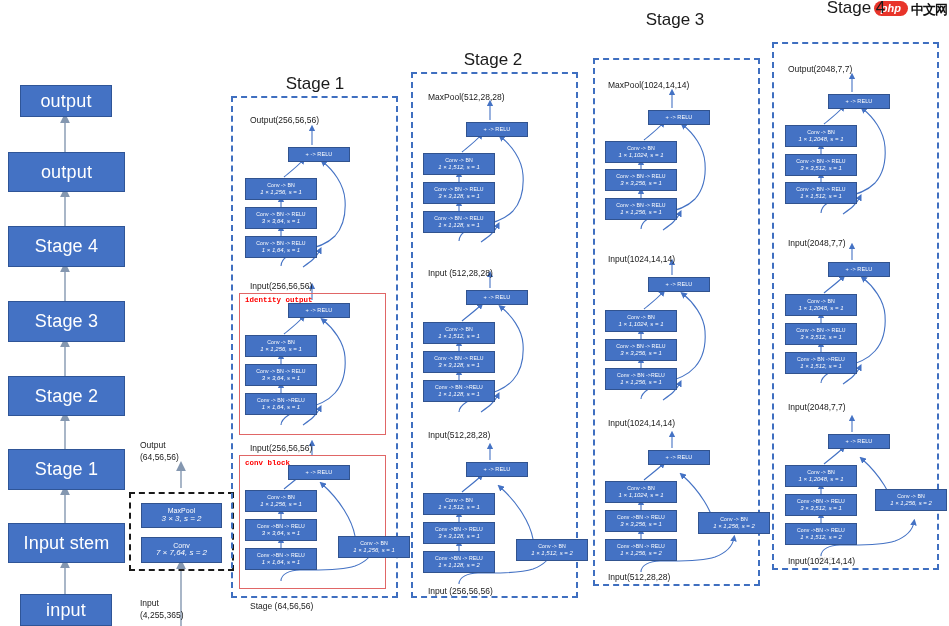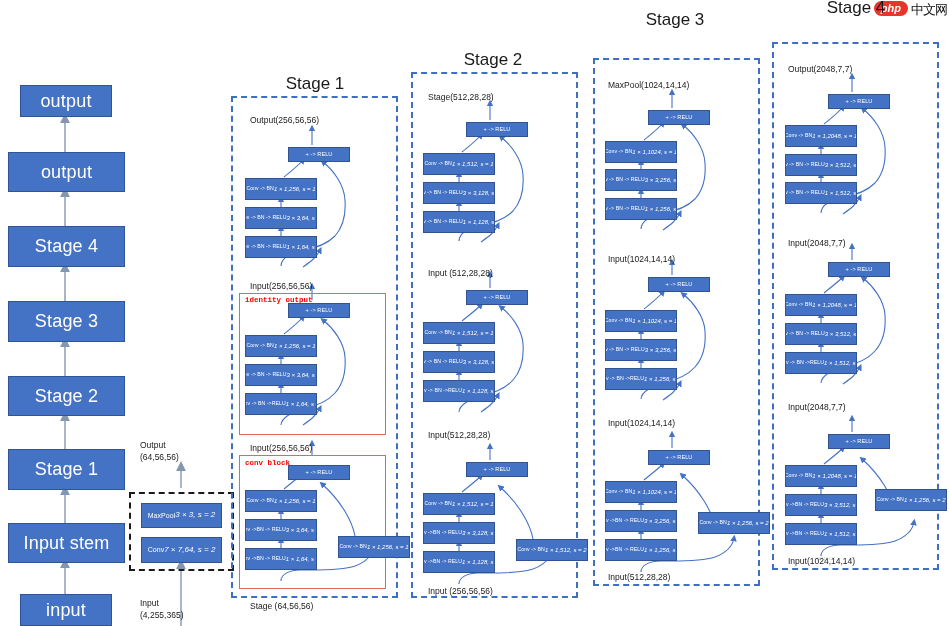--- a/index.html
+++ b/index.html
@@ -22,21 +22,21 @@
   .stage-box{
     border:2.2px dashed #3f6fc0;background:transparent;
   }
   .stage-title{
     font-size:17px;color:#1a1a1a;text-align:center;white-space:nowrap;
   }
 
   
   .node{
     background:#4472c4;border:1px solid #31538f;color:#ffffff;
-    display:flex;flex-direction:row;align-items:center;justify-content:center;
+    display:flex;flex-direction:column;align-items:center;justify-content:center;
     line-height:1.12;text-align:center;overflow:hidden;
   }
   .node .l1{font-size:5.2px;letter-spacing:.05px;white-space:nowrap;}
   .node .l2{font-size:6.0px;white-space:nowrap;font-style:italic;}
   .node.relu{justify-content:center;}
   .node.relu .l1{font-size:5.6px;}
 
   
   .stem-node .l1{font-size:7px;}
   .stem-node .l2{font-size:8px;}
@@ -59,21 +59,21 @@
   .ar{stroke:#4472c4;stroke-width:1.1;fill:none;}
   .ar-dark{stroke:#8497b0;stroke-width:1.4;fill:none;}
 
   
   .logo{position:absolute;right:2px;top:1px;display:flex;align-items:flex-start;gap:3px;}
   .logo .php{
     background:#e8342a;color:#fff;border-radius:9px;padding:1px 7px 2px 7px;
     font-size:11px;font-weight:bold;font-style:italic;
     font-family:"Liberation Sans",sans-serif;
   }
-  .logo .cn{font-size:13px;font-weight:normal;color:#111;letter-spacing:-1px;}
+  .logo .cn{font-size:13px;font-weight:bold;color:#111;letter-spacing:-1px;}
   .wm{position:absolute;font-size:6px;color:#d8d8d8;white-space:nowrap;}
 </style>
 </head>
 <body>
 
 <svg class="arrows" viewBox="0 0 949 626">
   <defs>
     <marker id="ah" markerWidth="6" markerHeight="6" refX="3" refY="3" orient="auto">
       <path d="M0,0 L6,3 L0,6 z" fill="#4472c4"></path>
     </marker>
@@ -296,21 +296,21 @@
     <span class="l2">1 × 1,256, s = 1</span>
   </div>
 
   <div class="abs cap" style="left:250px;top:601px;width:130px;">Stage  (64,56,56)</div>
 </div>
 
 <div>
   <div class="abs stage-title" style="left:423px;top:50px;width:140px;">Stage 2</div>
   <div class="abs stage-box" style="left:411px;top:72px;width:167px;height:526px;"></div>
 
-  <div class="abs cap" style="left:428px;top:92px;width:130px;">Stage(512,28,28)</div>
+  <div class="abs cap" style="left:428px;top:92px;width:130px;">MaxPool(512,28,28)</div>
 
   <div class="abs node relu" style="left:466px;top:122px;width:62px;height:15px;">
     <span class="l1">+ -&gt; RELU</span>
   </div>
   <div class="abs node" style="left:423px;top:153px;width:72px;height:22px;">
     <span class="l1">Conv -&gt; BN</span>
     <span class="l2">1 × 1,512, s = 1</span>
   </div>
   <div class="abs node" style="left:423px;top:182px;width:72px;height:22px;">
     <span class="l1">Conv -&gt; BN -&gt; RELU</span>

